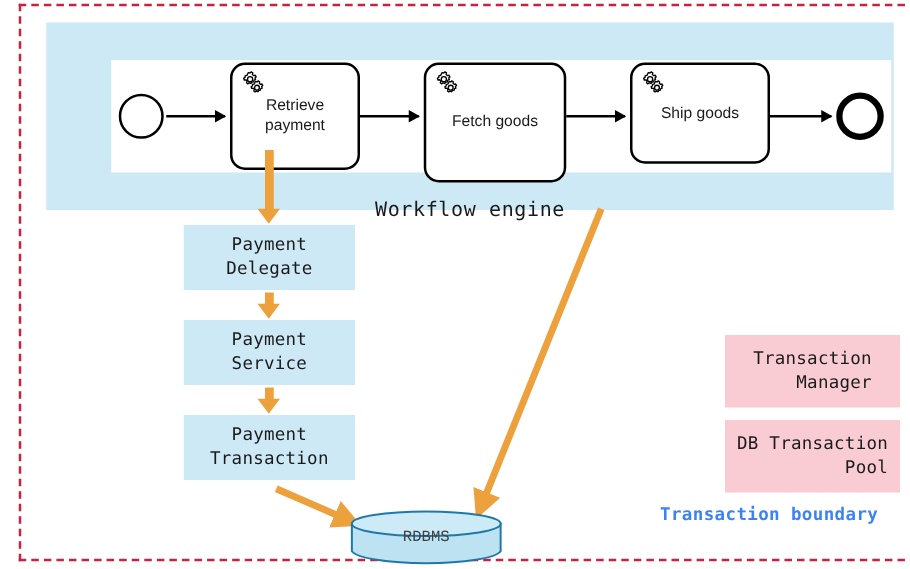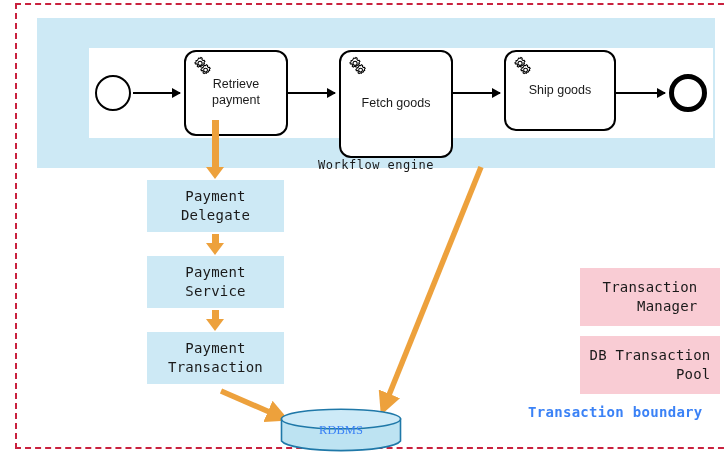--- a/index.html
+++ b/index.html
@@ -57,21 +57,21 @@
     height: 90px;
     background: #ffffff;
   }
   #workflow-label {
     position: absolute;
     left: 0;
     top: 140px;
     width: 678px;
     text-align: center;
     font-family: "DejaVu Sans Mono", "Liberation Mono", monospace;
-    font-size: 12px;
+    font-size: 16px;
     color: #1a1a1a;
     letter-spacing: 0.5px;
   }
 
   
   .bpmn-event {
     position: absolute;
     border-radius: 50%;
     box-sizing: border-box;
     background: #ffffff;
@@ -180,23 +180,23 @@
     top: 408px;
     width: 122px;
     height: 44px;
   }
   #rdbms-label {
     position: absolute;
     left: 0;
     top: 15px;
     width: 122px;
     text-align: center;
-    font-family: Liberation Serif, serif;
+    font-family: Liberation Mono, monospace;
     font-size: 12.5px;
-    color: #3b82f6;
+    color: #404040;
     z-index: 3;
   }
 </style>
 </head>
 <body>
 
 <div id="canvas">
 
   <div id="workflow-panel">
 
@@ -217,21 +217,21 @@
               <path d="M14.6 10.0 l1.4 .4 .9 -.95 1.25 .8 -.2 1.25 .95 1.0 1.25 -.25 .8 1.25 -.95 .9 .4 1.4 -1.2 .45 -.3 1.35 -1.45 .15 -.75 1.15 -1.35 -.55 -1.1 .85 -1.1 -.9 .35 -1.35 -.9 -1.1 -1.35 .2 -.45 -1.4 1.15 -.75 .05 -1.4 1.4 -.25z"></path>
               <circle cx="15.9" cy="15.4" r="2.1"></circle>
             </g>
           </svg>
         </span>
         <span class="bpmn-task-label"><span>Retrieve</span><br><span>payment</span></span>
       </div>
 
       <div class="flow" style="left:199px; top:44px; width:47px;"></div>
 
-      <div class="bpmn-task" style="left:250px; top:2px; width:114px; height:108px;">
+      <div class="bpmn-task" style="left:250px; top:2px; width:114px; height:96px;">
         <span class="gear-marker">
           <svg viewBox="0 0 24 24" width="22" height="22">
             <g fill="none" stroke="#000" stroke-width="1.15">
               <path d="M8.4 2.2 l1.5 .45 .95 -1.0 1.35 .85 -.25 1.35 1.05 1.05 1.35 -.25 .85 1.35 -1.0 .95 .45 1.5 -1.3 .5 -.35 1.45 -1.55 .15 -.8 1.25 -1.45 -.6 -1.2 .9 -1.2 -.95 .4 -1.45 -.95 -1.2 -1.45 .25 -.5 -1.5 1.25 -.8 .05 -1.5 1.5 -.3z"></path>
               <circle cx="9.9" cy="8.0" r="2.25"></circle>
             </g>
             <g fill="none" stroke="#000" stroke-width="1.15">
               <path d="M14.6 10.0 l1.4 .4 .9 -.95 1.25 .8 -.2 1.25 .95 1.0 1.25 -.25 .8 1.25 -.95 .9 .4 1.4 -1.2 .45 -.3 1.35 -1.45 .15 -.75 1.15 -1.35 -.55 -1.1 .85 -1.1 -.9 .35 -1.35 -.9 -1.1 -1.35 .2 -.45 -1.4 1.15 -.75 .05 -1.4 1.4 -.25z"></path>
               <circle cx="15.9" cy="15.4" r="2.1"></circle>
             </g>

